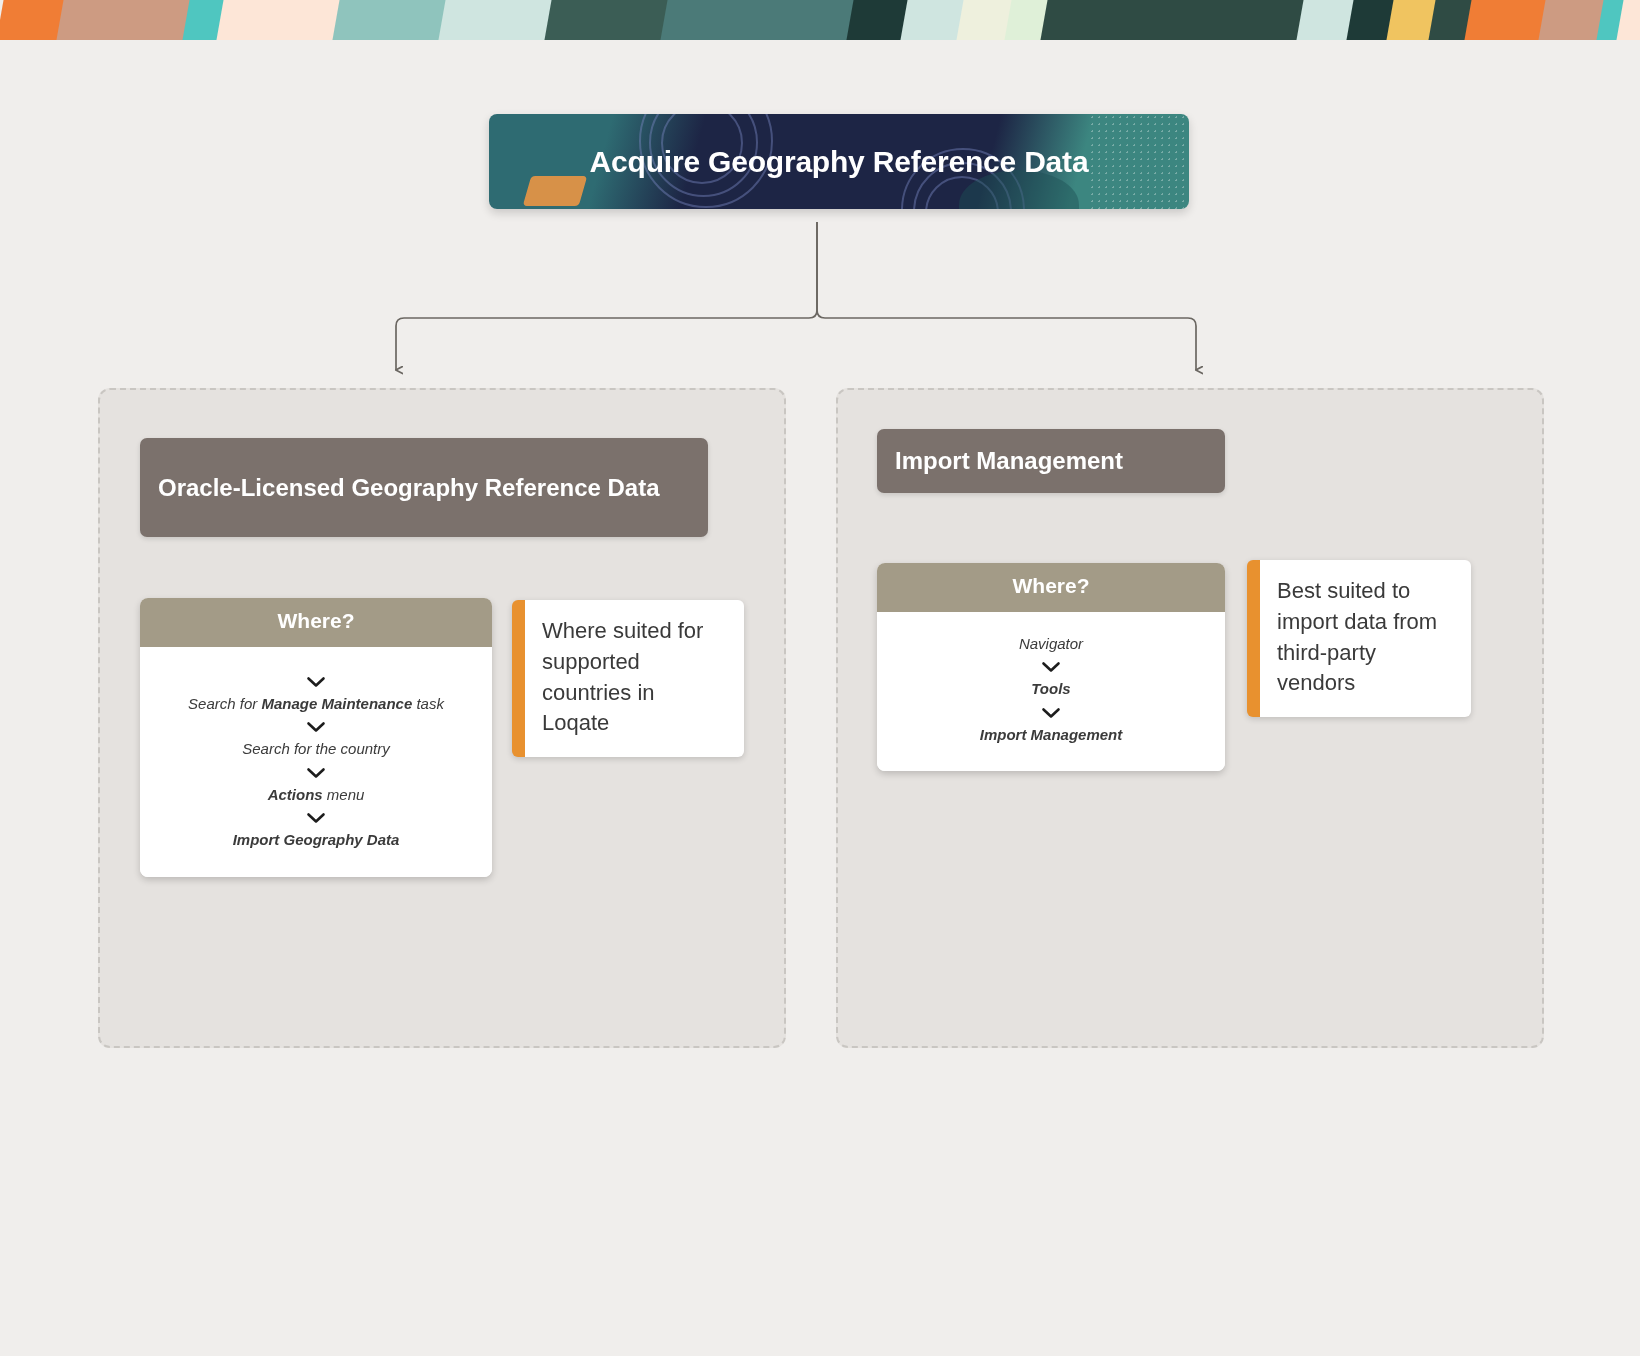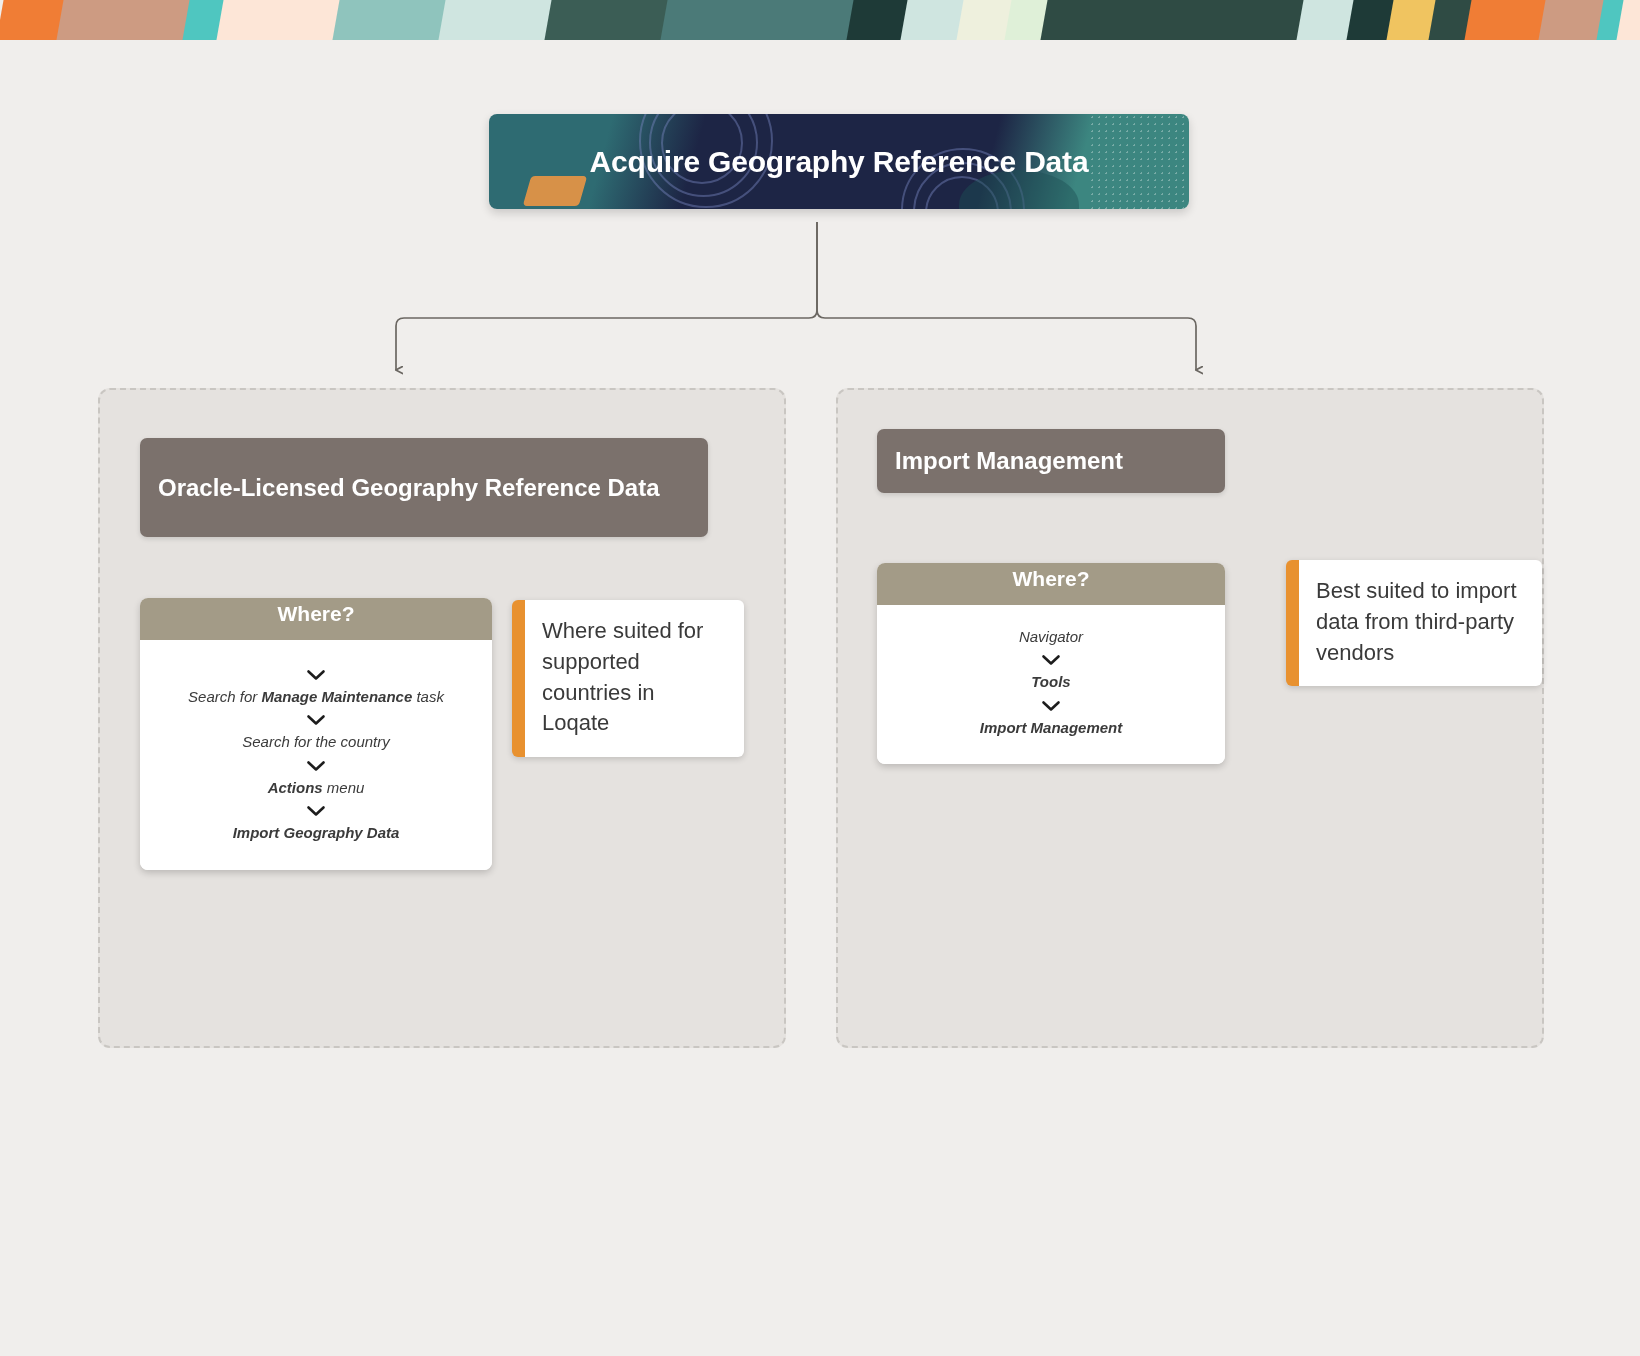--- a/index.html
+++ b/index.html
@@ -133,21 +133,21 @@
     box-shadow: 0 3px 7px rgba(0,0,0,0.18);
     overflow: hidden;
     background: #ffffff;
   }
   .where-card .where-head {
     background: #a39b87;
     color: #ffffff;
     font-size: 21px;
     font-weight: bold;
     text-align: center;
-    padding: 4px 0 14px 0;
+    padding: 11px 0 14px 0;
   }
   .where-card .where-body {
     background: #ffffff;
     padding: 22px 16px 26px 16px;
     text-align: center;
   }
   .step {
     font-size: 15px;
     font-style: italic;
     color: #3b3b3b;
@@ -172,21 +172,21 @@
     border-left: 13px solid #e8912f;
     border-radius: 6px;
     box-shadow: 0 2px 6px rgba(0,0,0,0.16);
     box-sizing: border-box;
     padding: 16px 17px 18px 17px;
     font-size: 22px;
     color: #3a3a3a;
     line-height: 1.40;
   }
   #callout-left  { left: 512px;  top: 600px; width: 232px; }
-  #callout-right { left: 1286px; top: 560px; width: 256px; }
+  #callout-right { left: 1247px; top: 560px; width: 224px; }
 </style>
 </head>
 <body>
 
 <div id="top-strip">
     <div class="shape" style="left: 0px; width: 66px; background: rgb(240, 125, 53); transform: skewX(-10deg);"></div>
     <div class="shape" style="left: 60px; width: 130px; background: rgb(205, 155, 130); transform: skewX(-10deg);"></div>
     <div class="shape" style="left: 186px; width: 38px; background: rgb(79, 198, 192); transform: skewX(-10deg);"></div>
     <div class="shape" style="left: 220px; width: 120px; background: rgb(253, 230, 215); transform: skewX(-10deg);"></div>
     <div class="shape" style="left: 336px; width: 110px; background: rgb(143, 196, 189); transform: skewX(-10deg);"></div>

